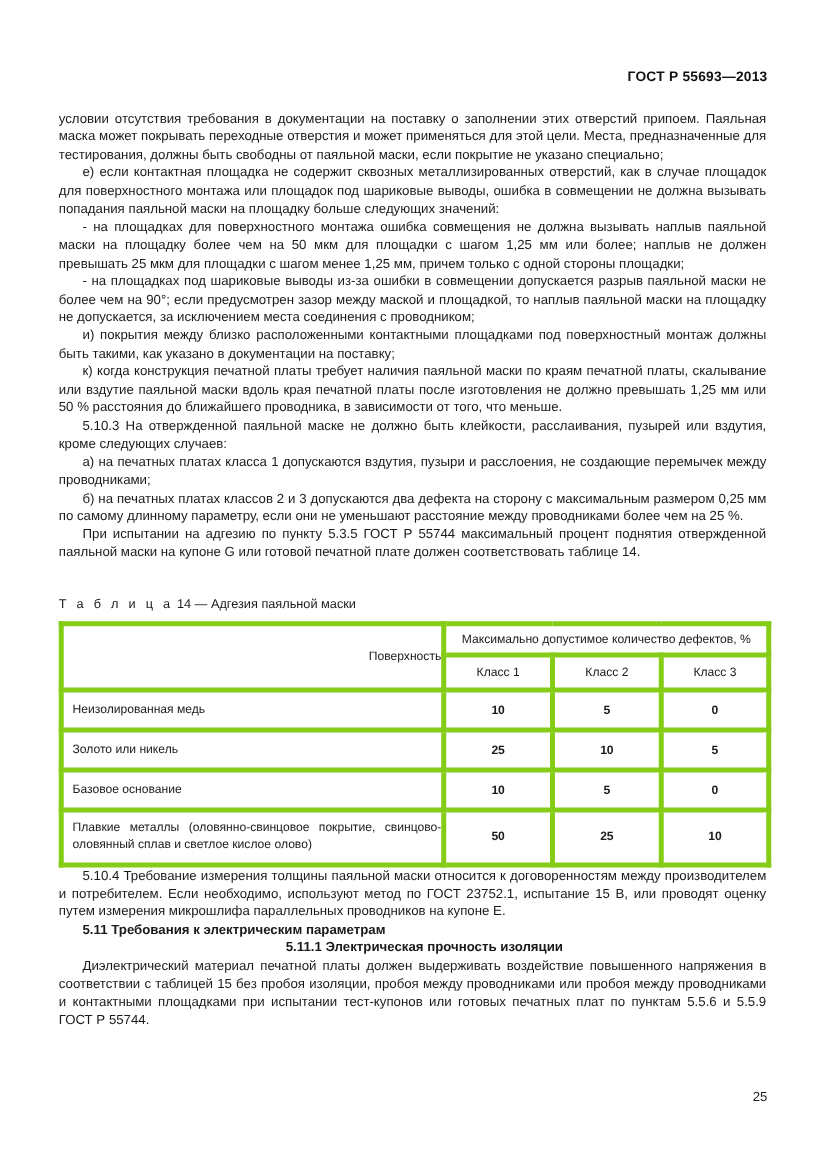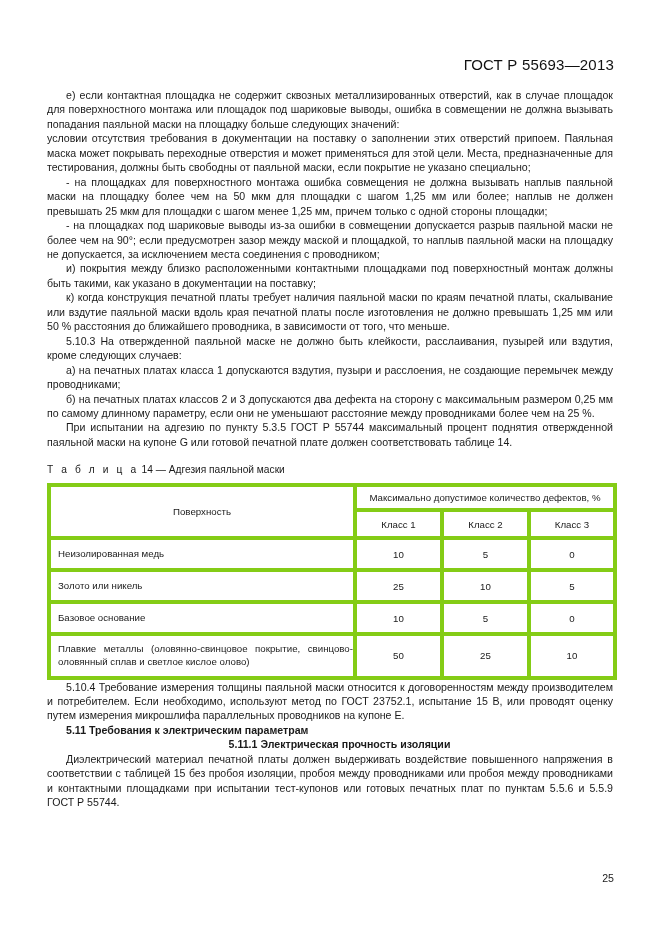--- a/index.html
+++ b/index.html
@@ -16,22 +16,22 @@
     width: 661px;
     height: 935px;
     background: #ffffff;
     box-sizing: border-box;
     overflow: hidden;
   }
   .header {
     position: absolute;
     top: 56px;
     right: 47px;
-    font-size: 15px;
-    font-weight: normal;
+    font-size: 11px;
+    font-weight: bold;
     letter-spacing: 0.2px;
     color: #111;
     white-space: nowrap;
   }
   .content {
     position: absolute;
     left: 47px;
     top: 88px;
     width: 566px;
   }
@@ -41,21 +41,21 @@
     line-height: 14.45px;
     text-align: justify;
     text-justify: inter-word;
     color: #1a1a1a;
     hyphens: none;
   }
   p.indent {
     text-indent: 19px;
   }
   .tbl-caption {
-    margin-top: 14px;
+    margin-top: 28px;
     margin-bottom: 7px;
     font-size: 10.2px;
     color: #1a1a1a;
     line-height: 13px;
   }
   .tbl-caption .lbl {
     letter-spacing: 2.6px;
   }
   table.adh {
     border-collapse: collapse;
@@ -64,40 +64,41 @@
     font-size: 9.7px;
     color: #1a1a1a;
   }
   table.adh th, table.adh td {
     border: 4px solid #84cc16;
     padding: 0;
     font-weight: normal;
     vertical-align: middle;
   }
   table.adh th.surface-h {
-    text-align: center;
+    text-align: right;
     height: 45px;
   }
   table.adh th.group-h {
     text-align: center;
     height: 21px;
   }
   table.adh th.cls-h {
     text-align: center;
     height: 24px;
   }
   table.adh td.rowname {
     text-align: left;
     padding: 7px 0 7px 7px;
     text-align: justify;
     text-justify: inter-word;
     line-height: 12.6px;
   }
   table.adh td.val {
     text-align: center;
+    font-weight: bold;
   }
   tr.datarow { height: 32px; }
   tr.datarow.tall { height: 40px; }
   .after-table { margin-top: 17px; }
   h3.sec {
     margin: 0;
     font-size: 10.6px;
     font-weight: bold;
     line-height: 14.45px;
     text-indent: 19px;
@@ -115,22 +116,22 @@
 </style>
 </head>
 <body>
 
 <div class="page">
 
   <div class="header">ГОСТ Р 55693—2013</div>
 
   <div class="content">
 
+    <p class="body">условии отсутствия требования в документации на поставку о заполнении этих отверстий припоем. Паяльная маска может покрывать переходные отверстия и может применяться для этой цели. Места, предназначенные для тестирования, должны быть свободны от паяльной маски, если покрытие не указано специально;</p>
     <p class="body indent">е) если контактная площадка не содержит сквозных металлизированных отверстий, как в случае площадок для поверхностного монтажа или площадок под шариковые выводы, ошибка в совмещении не должна вызывать попадания паяльной маски на площадку больше следующих значений:</p>
-    <p class="body">условии отсутствия требования в документации на поставку о заполнении этих отверстий припоем. Паяльная маска может покрывать переходные отверстия и может применяться для этой цели. Места, предназначенные для тестирования, должны быть свободны от паяльной маски, если покрытие не указано специально;</p>
     <p class="body indent">- на площадках для поверхностного монтажа ошибка совмещения не должна вызывать наплыв паяльной маски на площадку более чем на 50 мкм для площадки с шагом 1,25 мм или более; наплыв не должен превышать 25 мкм для площадки с шагом менее 1,25 мм, причем только с одной стороны площадки;</p>
     <p class="body indent">- на площадках под шариковые выводы из-за ошибки в совмещении допускается разрыв паяльной маски не более чем на 90°; если предусмотрен зазор между маской и площадкой, то наплыв паяльной маски на площадку не допускается, за исключением места соединения с проводником;</p>
     <p class="body indent">и) покрытия между близко расположенными контактными площадками под поверхностный монтаж должны быть такими, как указано в документации на поставку;</p>
     <p class="body indent">к) когда конструкция печатной платы требует наличия паяльной маски по краям печатной платы, скалывание или вздутие паяльной маски вдоль края печатной платы после изготовления не должно превышать 1,25 мм или 50 % расстояния до ближайшего проводника, в зависимости от того, что меньше.</p>
     <p class="body indent">5.10.3 На отвержденной паяльной маске не должно быть клейкости, расслаивания, пузырей или вздутия, кроме следующих случаев:</p>
     <p class="body indent">а) на печатных платах класса 1 допускаются вздутия, пузыри и расслоения, не создающие перемычек между проводниками;</p>
     <p class="body indent">б) на печатных платах классов 2 и 3 допускаются два дефекта на сторону с максимальным размером 0,25 мм по самому длинному параметру, если они не уменьшают расстояние между проводниками более чем на 25 %.</p>
     <p class="body indent">При испытании на адгезию по пункту 5.3.5 ГОСТ Р 55744 максимальный процент поднятия отвержденной паяльной маски на купоне G или готовой печатной плате должен соответствовать таблице 14.</p>
 
     <div class="tbl-caption">

